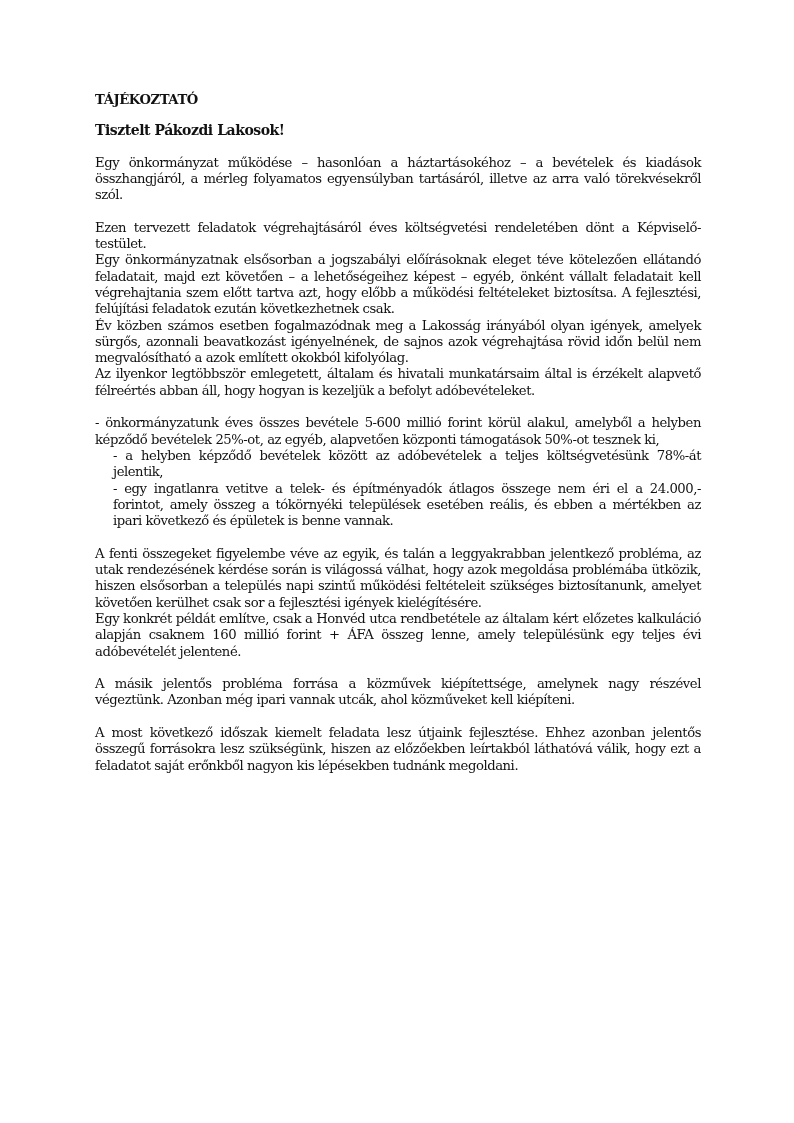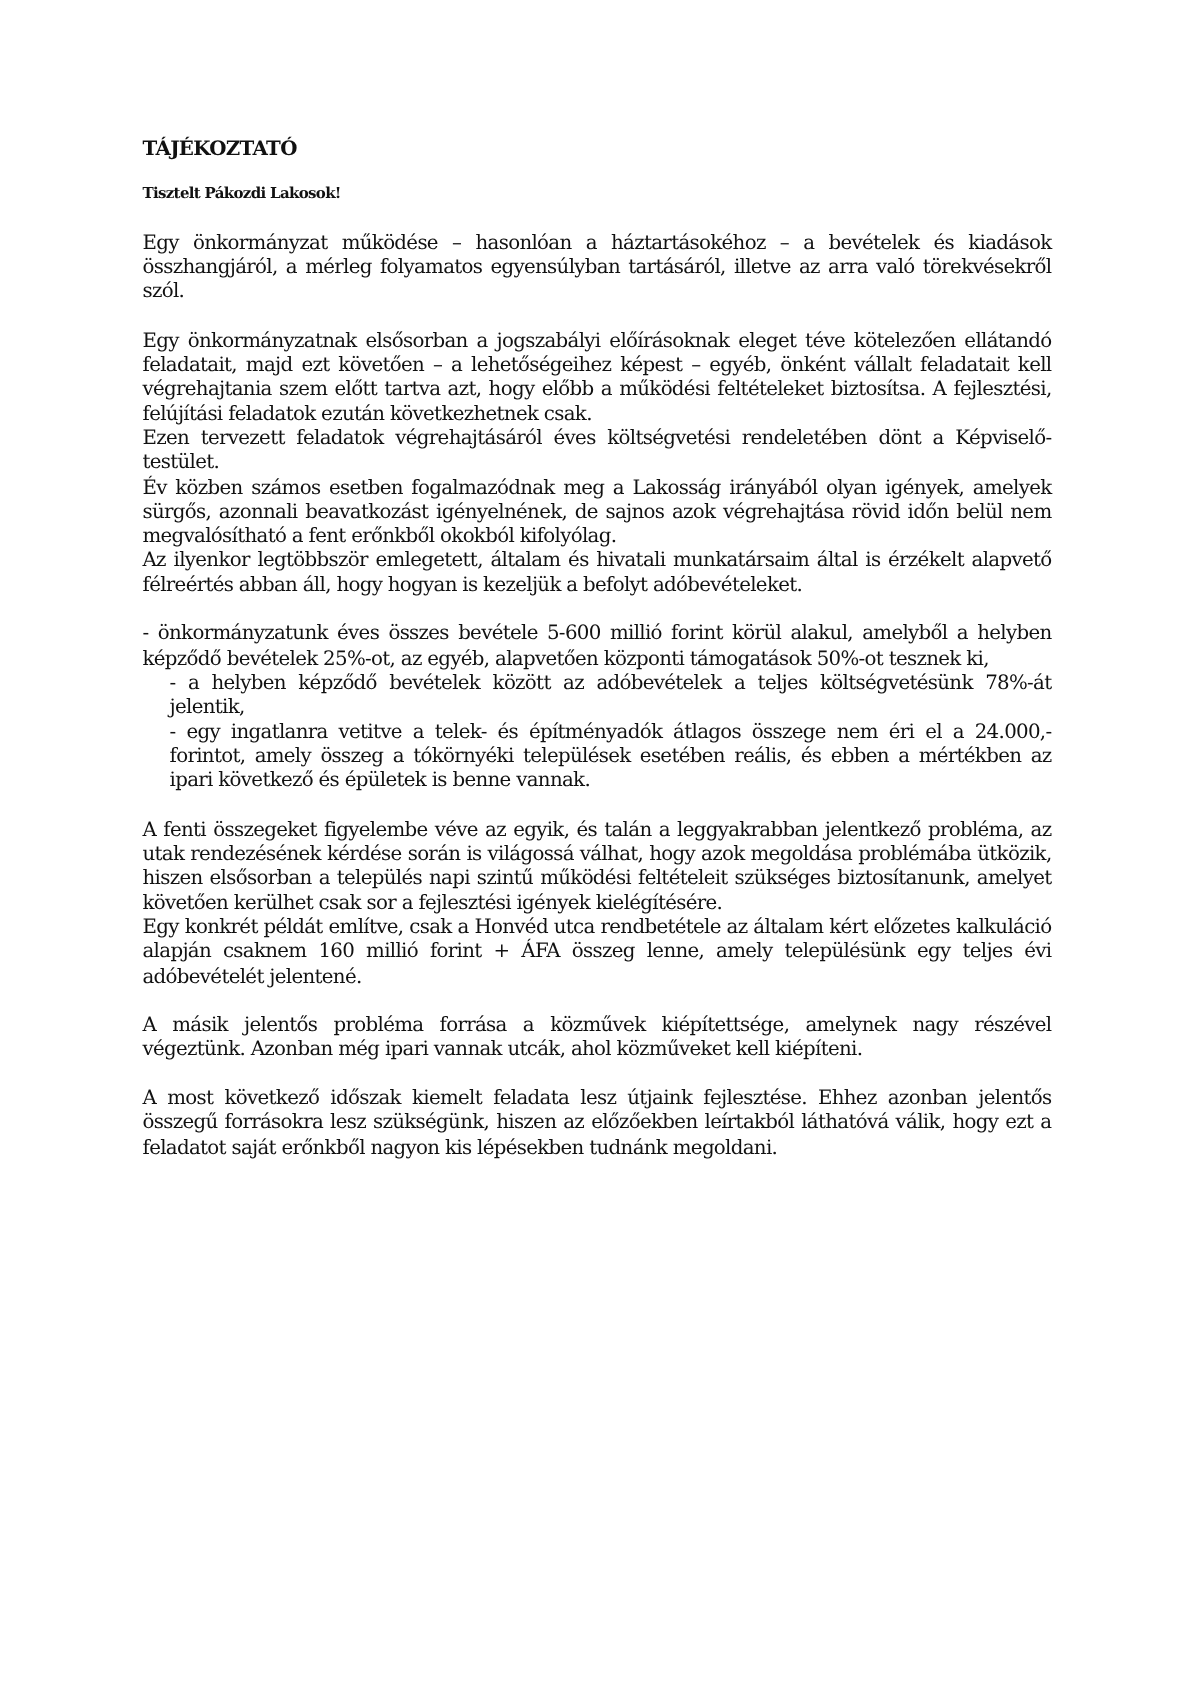--- a/index.html
+++ b/index.html
@@ -5,38 +5,38 @@
   html, body { margin: 0; padding: 0; background: #ffffff; }
   body { width: 794px; height: 1123px; position: relative; overflow: hidden; }
   .page {
     position: absolute; left: 95px; top: 92px; width: 606px;
     font-family: "DejaVu Serif", "Liberation Serif", serif;
     font-size: 13.2px; line-height: 16.3px; color: #111111;
     letter-spacing: -0.45px;
   }
   .title { text-align: center; font-weight: bold; margin: 0; }
   .title1 { margin-bottom: 14px; }
-  .title2 { margin-bottom: 16px; font-size: 10px; }
+  .title2 { margin-bottom: 16px; font-size: 14px; }
   p { margin: 0; text-align: justify; text-align-last: left; }
   .gap { height: 16.3px; }
   .list { }
   .list p.sub { margin-left: 18px; }
 </style>
 </head>
 <body>
 
 <div class="page">
   <p class="title title1">TÁJÉKOZTATÓ</p>
   <p class="title title2">Tisztelt Pákozdi Lakosok!</p>
 
   <p>Egy önkormányzat működése – hasonlóan a háztartásokéhoz – a bevételek és kiadások összhangjáról, a mérleg folyamatos egyensúlyban tartásáról, illetve az arra való törekvésekről szól.</p>
   <div class="gap"></div>
+  <p>Ezen tervezett feladatok végrehajtásáról éves költségvetési rendeletében dönt a Képviselő-testület.</p>
   <p>Egy önkormányzatnak elsősorban a jogszabályi előírásoknak eleget téve kötelezően ellátandó feladatait, majd ezt követően – a lehetőségeihez képest – egyéb, önként vállalt feladatait kell végrehajtania szem előtt tartva azt, hogy előbb a működési feltételeket biztosítsa. A fejlesztési, felújítási feladatok ezután következhetnek csak.</p>
-  <p>Ezen tervezett feladatok végrehajtásáról éves költségvetési rendeletében dönt a Képviselő-testület.</p>
-  <p>Év közben számos esetben fogalmazódnak meg a Lakosság irányából olyan igények, amelyek sürgős, azonnali beavatkozást igényelnének, de sajnos azok végrehajtása rövid időn belül nem megvalósítható a fent erőnkből okokból kifolyólag.</p>
+  <p>Év közben számos esetben fogalmazódnak meg a Lakosság irányából olyan igények, amelyek sürgős, azonnali beavatkozást igényelnének, de sajnos azok végrehajtása rövid időn belül nem megvalósítható a azok említett okokból kifolyólag.</p>
   <p>Az ilyenkor legtöbbször emlegetett, általam és hivatali munkatársaim által is érzékelt alapvető félreértés abban áll, hogy hogyan is kezeljük a befolyt adóbevételeket.</p>
   <div class="gap"></div>
 
   <div class="list">
     <p>- önkormányzatunk éves összes bevétele 5-600 millió forint körül alakul, amelyből a helyben képződő bevételek 25%-ot, az egyéb, alapvetően központi támogatások 50%-ot tesznek ki,</p>
     <p class="sub">- a helyben képződő bevételek között az adóbevételek a teljes költségvetésünk 78%-át jelentik,</p>
     <p class="sub">- egy ingatlanra vetitve a telek- és építményadók átlagos összege nem éri el a 24.000,- forintot, amely összeg a tókörnyéki települések esetében reális, és ebben a mértékben az ipari következő és épületek is benne vannak.</p>
   </div>
   <div class="gap"></div>
 

